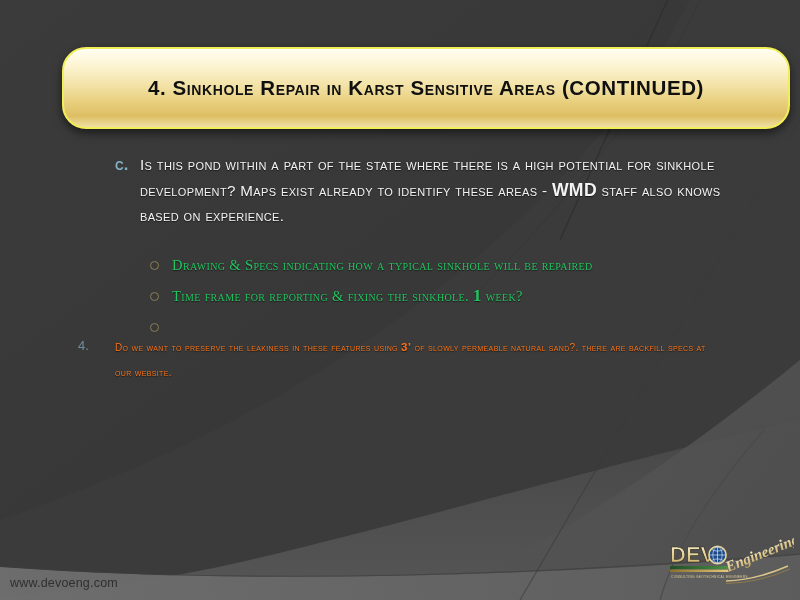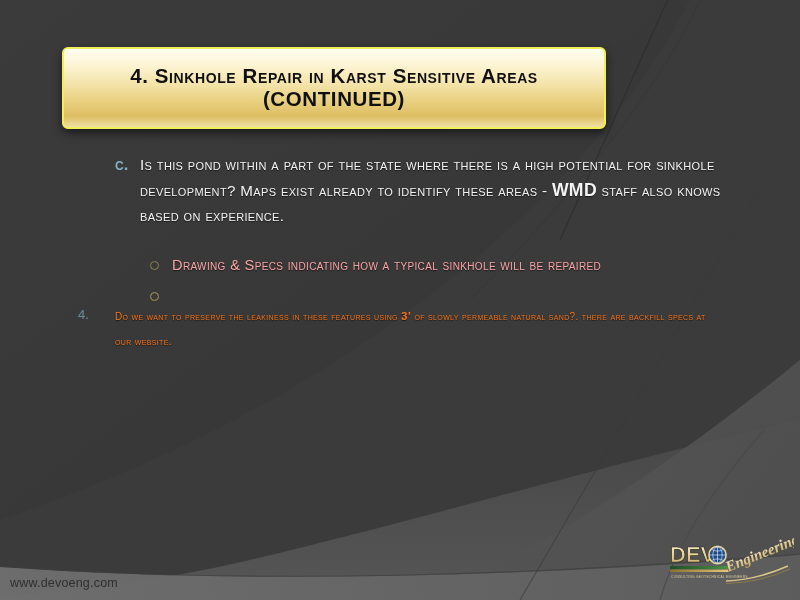--- a/index.html
+++ b/index.html
@@ -25,23 +25,23 @@
     width: 800px;
     height: 600px;
     pointer-events: none;
   }
 
   
   .title-plate {
     position: absolute;
     left: 62px;
     top: 47px;
-    width: 544px;
+    width: 728px;
     height: 82px;
-    border-radius: 6px;
+    border-radius: 24px;
     border: 2px solid #f2ee56;
     background: linear-gradient(180deg,
         #fffdf0 0%,
         #fdf6d8 18%,
         #f3e3a8 46%,
         #e8cf7d 68%,
         #ddbe63 86%,
         #f0dfa4 100%);
     box-shadow: 0 4px 10px rgba(0,0,0,0.55),
                 inset 0 1px 0 rgba(255,255,255,0.8);
@@ -107,26 +107,27 @@
     position: absolute;
     left: 150px;
     top: 8px;
     width: 7px;
     height: 7px;
     border: 1.4px solid #8a7f4e;
     border-radius: 50%;
     background: transparent;
   }
   .sub-list li .txt {
-    color: #fca5a5;
+    color: #22c55e;
     font-size: 14.6px;
     font-variant: small-caps;
     letter-spacing: 0.35px;
     line-height: 24px;
     text-shadow: 0 1px 1px rgba(0,0,0,0.6);
+    font-family: Liberation Serif, serif;
   }
 
   .lvl-num {
     position: relative;
     margin-top: 26px;
     padding: 0 80px 0 115px;
   }
   .lvl-num .marker {
     position: absolute;
     left: 78px;
@@ -221,20 +222,21 @@
       <span class="txt"><span>Is this pond within a part of the state where there is a high potential for sinkhole development? Maps exist already to identify these areas - </span><span class="big">WMD</span><span> staff also knows based on experience.</span></span>
     </div>
 
     <ul class="sub-list">
       <li>
         <span class="dot"></span>
         <span class="txt">Drawing &amp; Specs indicating how a typical sinkhole will be repaired</span>
       </li>
       <li>
         <span class="dot"></span>
+        <span class="txt"><span>Time frame for reporting &amp; fixing the sinkhole. </span><span class="big">1</span><span> week?</span></span>
       </li>
       <li>
         <span class="dot"></span>
       </li>
     </ul>
 
     <div class="lvl-num">
       <span class="marker">4.</span>
       <span class="txt"><span>Do we want to preserve the leakiness in these features using </span><span class="big">3’</span><span> of slowly permeable natural sand?. there are backfill specs at our website.</span></span>
     </div>

